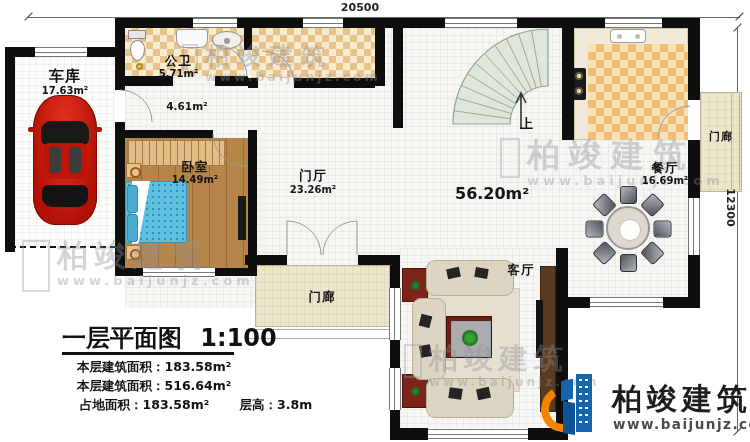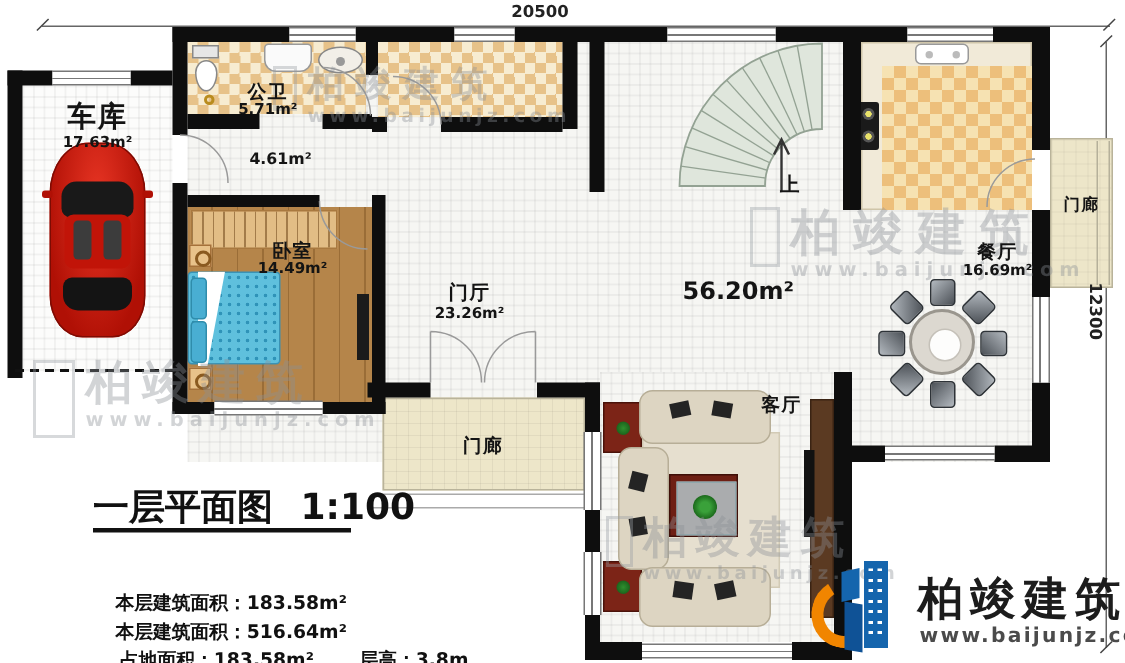--- a/index.html
+++ b/index.html
@@ -42,21 +42,21 @@
   .f{position:absolute;z-index:20;box-sizing:border-box;}
   .chair{position:absolute;z-index:20;width:15px;height:16px;border:1px solid #2e3338;border-radius:3px;
          background:linear-gradient(135deg,#b3b9bf,#4c5157);}
   
   .wm{position:absolute;z-index:40;opacity:.38;color:#8b9096;display:flex;gap:7px;align-items:flex-start;pointer-events:none;}
   .wm-icon{border:2px solid #979da3;box-sizing:border-box;}
   .wm-cn{font-weight:700;line-height:1;white-space:nowrap;}
   .wm-site{font-weight:700;line-height:1;white-space:nowrap;margin-top:3px;}
   
   .tt{position:absolute;z-index:60;font-weight:900;color:#111;white-space:nowrap;}
-  .stat{position:absolute;z-index:60;font-weight:700;color:#111;font-size:12.5px;white-space:nowrap;margin-top:35px;}
+  .stat{position:absolute;z-index:60;font-weight:700;color:#111;font-size:12.5px;white-space:nowrap;}
   svg.ov{position:absolute;left:0;top:0;z-index:35;pointer-events:none;}
 </style>
 </head>
 <body>
 
 <div id="plan">
 
   <div class="dimline" style="left:28px;top:17px;width:712px;height:1px;"></div>
   <div class="tick" style="left:23px;top:16px;"></div>
   <div class="tick" style="left:734px;top:16px;"></div>
@@ -234,36 +234,36 @@
       <path d="M 215 45 A 32 32 0 0 1 247 77"></path>
       <path d="M 262 51 A 32 32 0 0 1 294 83"></path>
       <path d="M 213 134 A 32 32 0 0 0 245 166"></path>
       <path d="M 658 138 A 32 32 0 0 1 690 106"></path>
       <path d="M 287 221 A 34 34 0 0 1 321 255 M 287 221 L 287 255"></path>
       <path d="M 357 221 A 34 34 0 0 0 323 255 M 357 221 L 357 255"></path>
     </g>
   </svg>
 
   <div class="lbl" style="left:30px;top:67px;width:70px;">
-    <span class="nm" style="font-size:19px;">车库</span>
+    <span class="nm" style="font-size:15px;font-family:Liberation Serif, serif;">车库</span>
     <span class="ar">17.63m²</span>
   </div>
   <div class="lbl" style="left:146px;top:53px;width:65px;">
     <span class="nm">公卫</span>
     <span class="ar">5.71m²</span>
   </div>
   <div class="lbl" style="left:157px;top:100px;width:60px;">
     <span class="ar" style="font-size:10.5px;">4.61m²</span>
   </div>
   <div class="lbl" style="left:160px;top:159px;width:70px;">
     <span class="nm">卧室</span>
     <span class="ar">14.49m²</span>
   </div>
   <div class="lbl" style="left:278px;top:168px;width:70px;">
-    <span class="nm" style="font-size:13px;margin-top:20px;">门厅</span>
+    <span class="nm" style="font-size:13px;">门厅</span>
     <span class="ar">23.26m²</span>
   </div>
   <div class="lbl" style="left:455px;top:184px;width:64px;">
     <span class="ar" style="font-size:16px;">56.20m²</span>
   </div>
   <div class="lbl" style="left:630px;top:160px;width:70px;">
     <span class="nm">餐厅</span>
     <span class="ar">16.69m²</span>
   </div>
   <div class="lbl" style="left:495px;top:262px;width:52px;">

